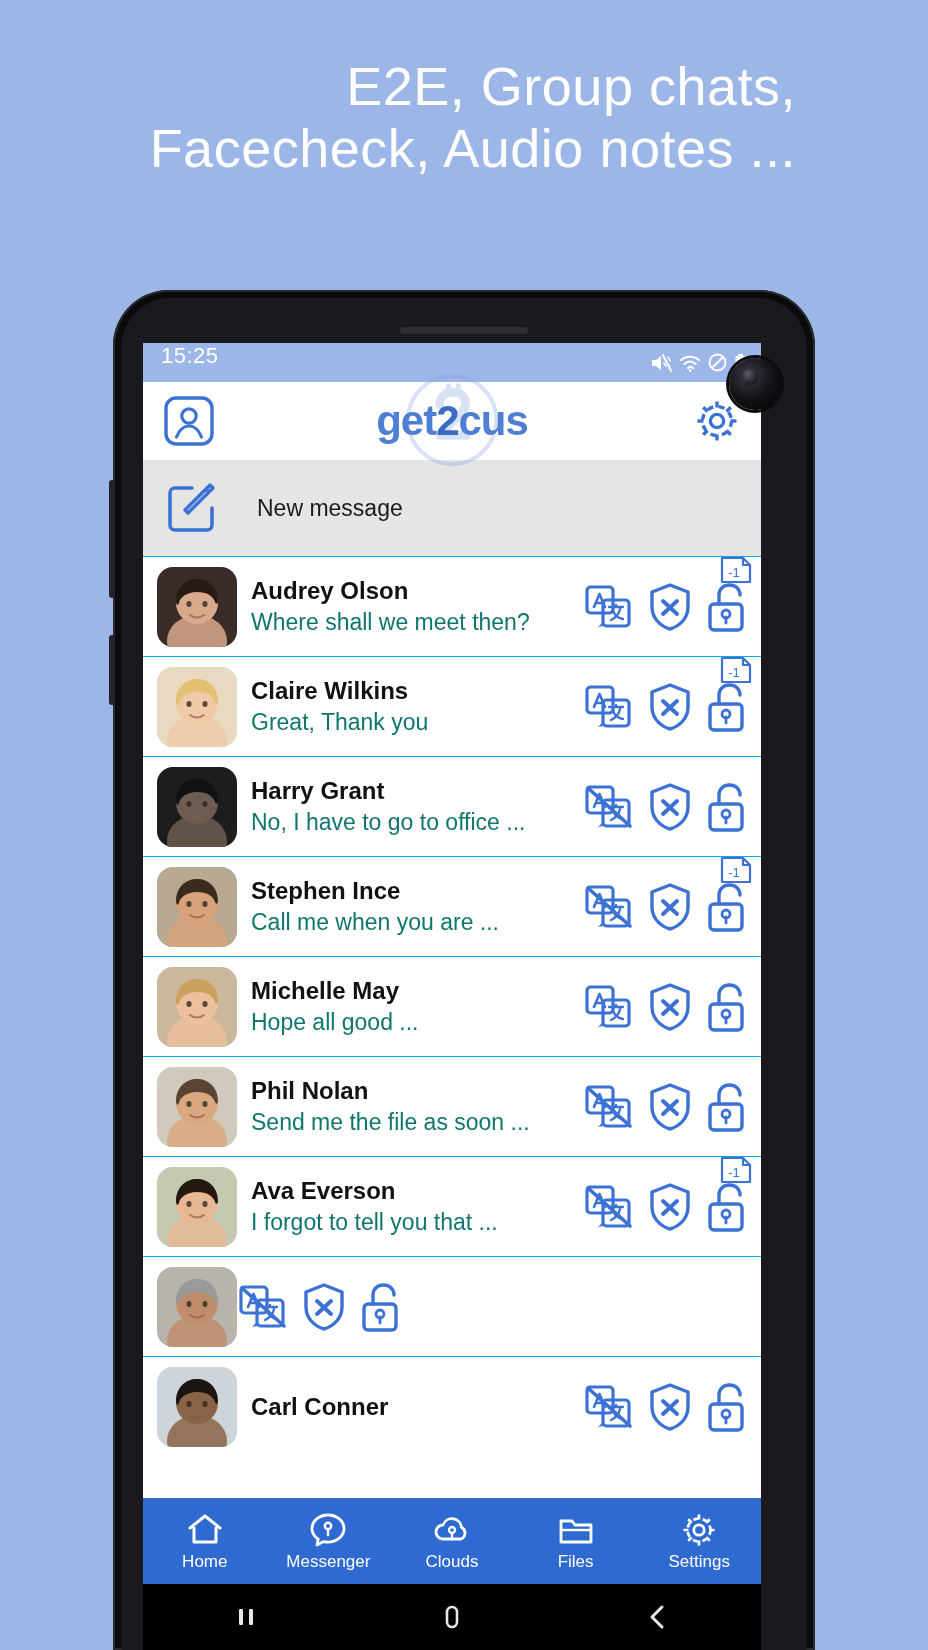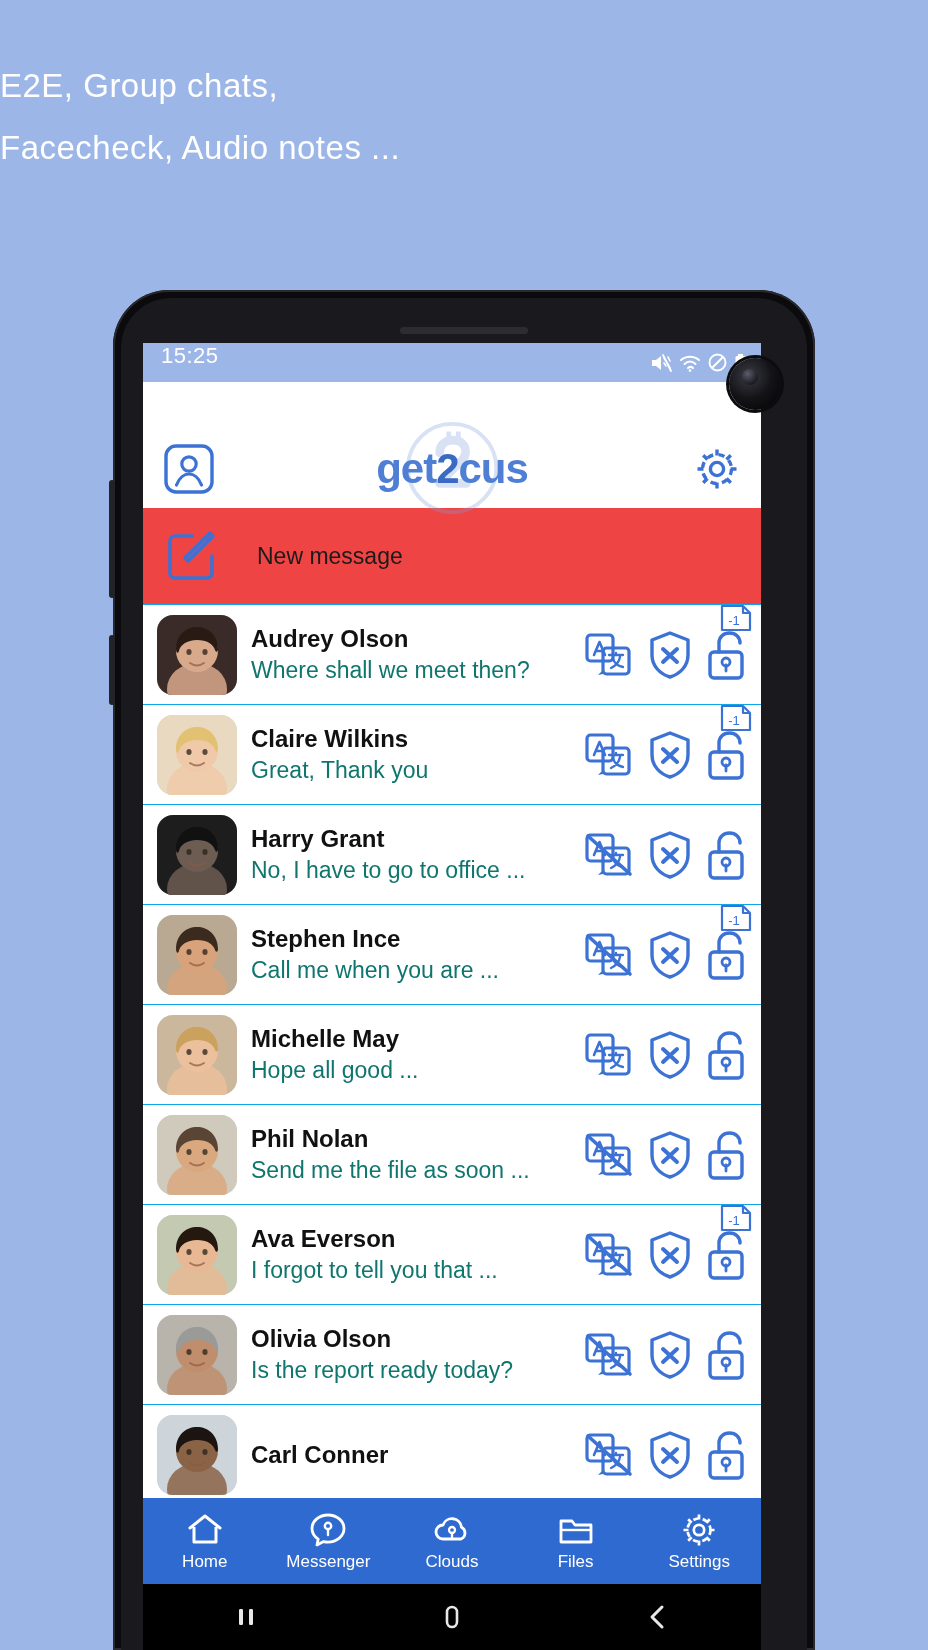--- a/index.html
+++ b/index.html
@@ -10,23 +10,23 @@
   }
   body {
     background: #9db6e8;
     position: relative;
   }
 
   
   .headline {
     position: absolute;
     top: 55px; left: 0; width: 796px;
-    text-align: left;
+    text-align: right;
     color: #ffffff;
-    font-size: 33px;
+    font-size: 54px;
     line-height: 62px;
     font-weight: 400;
     letter-spacing: 0.5px;
   }
   .headline div { white-space: nowrap; }
 
   
   .phone {
     position: absolute;
     left: 113px; top: 290px;
@@ -100,21 +100,20 @@
 
   
   .app-header {
     height: 78px;
     background: #ffffff;
     display: flex;
     align-items: center;
     justify-content: space-between;
     padding: 0 20px;
     position: relative;
-    margin-top: 48px;
   }
   .logo-wrap {
     position: absolute;
     left: 50%; top: 50%;
     transform: translate(-50%, -50%);
     display: flex; align-items: center; justify-content: center;
   }
   .logo-watermark {
     position: absolute;
     left: 50%; top: 48%;
@@ -134,21 +133,21 @@
 
   .icon-btn { cursor: pointer; line-height: 0; }
 
   
   .newmsg {
     height: 96px;
     display: flex;
     align-items: center;
     padding: 0 22px;
     gap: 34px;
-    background: #ef4444;
+    background: #e5e5e5;
   }
   .newmsg-label { font-size: 23px; color: #1b1b1b; }
 
   
   .chatlist { background: #fff; }
   .chat-row {
     height: 100px;
     display: flex;
     align-items: center;
     padding: 0 10px 0 14px;
@@ -667,24 +666,20 @@
             <svg viewBox="0 0 80 80" preserveAspectRatio="xMidYMid slice">
     <rect width="80" height="80" fill="#b9b4ab"></rect>
     <ellipse cx="40" cy="74" rx="30" ry="26" fill="#c08e6c" opacity=".85"></ellipse>
     <circle cx="40" cy="36" r="21" fill="#c08e6c"></circle>
     <path d="M19 34c0-14 10-22 21-22s21 8 21 22c0 3-2 4-3 1-2-6-8-10-18-10S23 30 22 36c-1 3-3 2-3-2z" fill="#9a9a99"></path>
     <ellipse cx="32" cy="37" rx="2.6" ry="3" fill="#2b2118" opacity=".75"></ellipse>
     <ellipse cx="48" cy="37" rx="2.6" ry="3" fill="#2b2118" opacity=".75"></ellipse>
     <path d="M33 48q7 5 14 0" stroke="#8a5a45" stroke-width="2" fill="none" stroke-linecap="round" opacity=".7"></path>
   </svg>
           </div>
-    <div class="chat-text">
-      <div class="chat-name">Olivia Olson</div>
-      <div class="chat-prev">Is the report ready today?</div>
-    </div>
     <div class="row-icons">
       <span>
               <svg width="50" height="48" viewBox="0 0 50 48">
     <rect x="4" y="4" width="26" height="26" rx="3.5" stroke="#3b72d4" stroke-width="3.2" fill="none"></rect>
     <path d="M11 24l5.5-13 5.5 13M13 20h7" stroke="#3b72d4" stroke-width="2.6" fill="none" stroke-linecap="round" stroke-linejoin="round"></path>
     <rect x="20" y="17" width="26" height="26" rx="3.5" stroke="#3b72d4" stroke-width="3.2" fill="none"></rect>
     <path d="M26 24h14M33 22v2M37 26c-1 6-5 9-9 11M30 27c1 5 5 8 10 9" stroke="#3b72d4" stroke-width="2.3" fill="none" stroke-linecap="round"></path>
     <path d="M20 39l-5 5 5-1z" fill="#3b72d4"></path>
     <line x1="5" y1="5" x2="47" y2="43" stroke="#3b72d4" stroke-width="3.6" stroke-linecap="round"></line>
   </svg>

